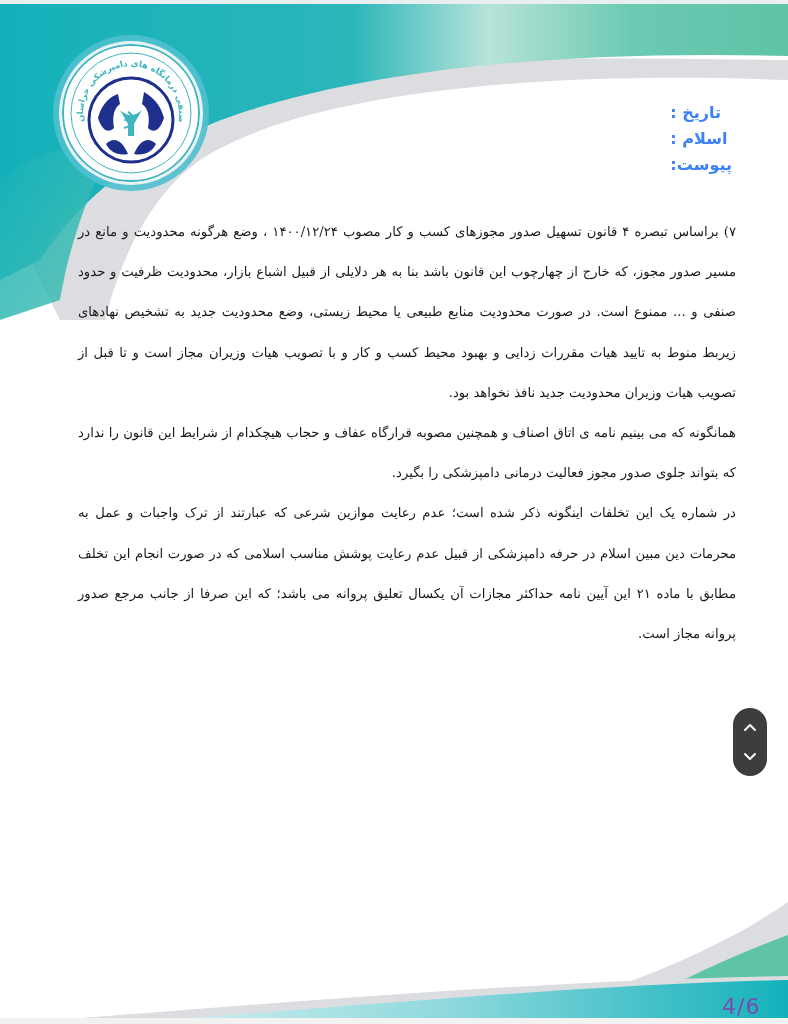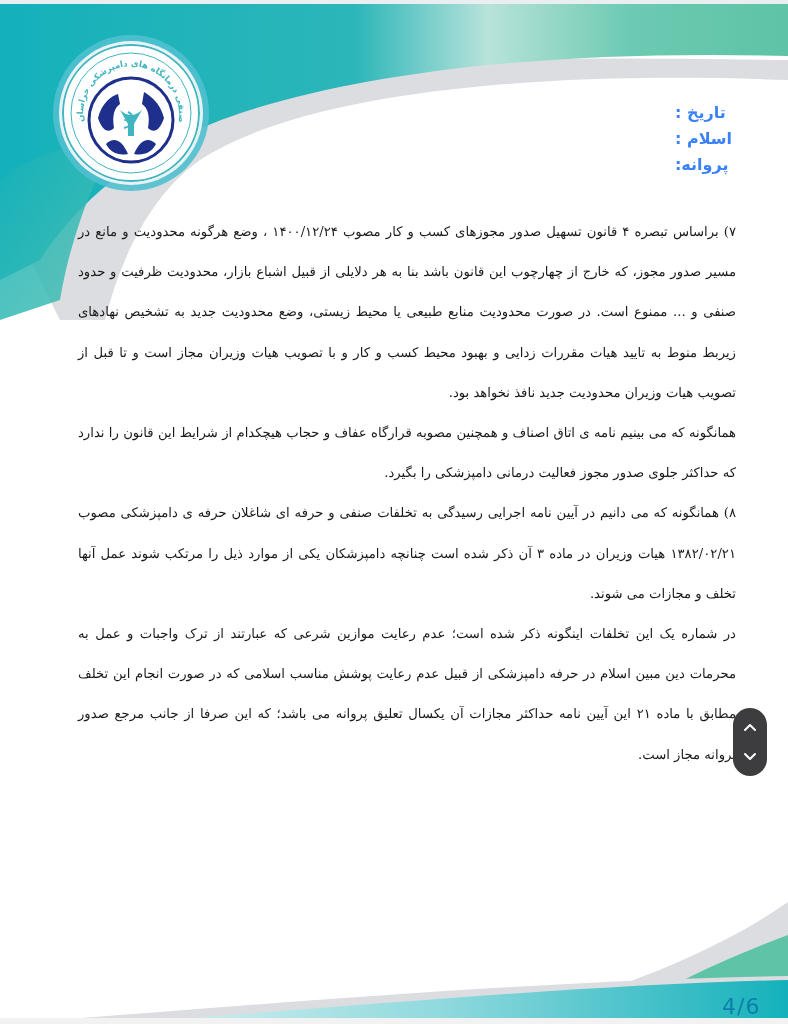--- a/index.html
+++ b/index.html
@@ -34,21 +34,21 @@
 
   .scroll-ctrl {
     position:absolute; left:733px; top:708px; width:34px; height:68px;
     background:#3d3d3f; border-radius:17px;
     display:flex; flex-direction:column; align-items:center; justify-content:center; gap:4px;
   }
   .scroll-ctrl .btn {
     width:34px; height:26px; display:flex; align-items:center; justify-content:center; cursor:pointer;
   }
   .page-num {
-    position:absolute; left:722px; top:994px; font-size:22px; color:#0369a1; opacity:0.7;
+    position:absolute; left:722px; top:994px; font-size:22px; color:#a21caf; opacity:0.7;
     font-family: "DejaVu Sans", sans-serif; letter-spacing:1px;
   }
 </style>
 </head>
 <body>
 
 <div class="page">
 
   <svg class="header-art" viewBox="0 0 788 320" preserveAspectRatio="none">
     <defs>
@@ -88,27 +88,26 @@
     <path d="M102 74 C 98 58, 88 52, 82 48 L 80 60 C 86 64, 88 72, 86 84 C 92 90, 98 86, 102 74 Z" fill="#1e2f8c"></path>
     <path d="M44 100 C 52 92, 60 96, 66 110 C 56 112, 48 108, 44 100 Z" fill="#1e2f8c"></path>
     <path d="M94 100 C 86 92, 78 96, 72 110 C 82 112, 90 108, 94 100 Z" fill="#1e2f8c"></path>
     <path d="M58 66 Q 69 76 80 66 L 72 80 L 72 92 L 66 92 L 66 80 Z" fill="#3fb5bf"></path>
     <path d="M62 84 Q 76 80 64 76 Q 74 72 66 68" fill="none" stroke="#3fb5bf" stroke-width="2"></path>
   </svg>
 
   <div class="meta">
     <div>تاریخ :</div>
     <div>اسلام :</div>
-    <div>پروانه:</div>
+    <div>پیوست:</div>
   </div>
 
   <div class="body-text">
     <p>۷) براساس تبصره ۴ قانون تسهیل صدور مجوزهای کسب و کار مصوب ۱۴۰۰/۱۲/۲۴ ، وضع هرگونه محدودیت و مانع در مسیر صدور مجوز، که خارج از چهارچوب این قانون باشد بنا به هر دلایلی از قبیل اشباع بازار، محدودیت ظرفیت و حدود صنفی و ... ممنوع است. در صورت محدودیت منابع طبیعی یا محیط زیستی، وضع محدودیت جدید به تشخیص نهادهای زیربط منوط به تایید هیات مقررات زدایی و بهبود محیط کسب و کار و با تصویب هیات وزیران مجاز است و تا قبل از تصویب هیات وزیران محدودیت جدید نافذ نخواهد بود.</p>
-    <p>همانگونه که می بینیم نامه ی اتاق اصناف و همچنین مصوبه قرارگاه عفاف و حجاب هیچکدام از شرایط این قانون را ندارد که حداکثر جلوی صدور مجوز فعالیت درمانی دامپزشکی را بگیرد.</p>
-    <p>۸) همانگونه که می دانیم در آیین نامه اجرایی رسیدگی به تخلفات صنفی و حرفه ای شاغلان حرفه ی دامپزشکی مصوب ۱۳۸۲/۰۲/۲۱ هیات وزیران در ماده ۳ آن ذکر شده است چنانچه دامپزشکان یکی از موارد ذیل را مرتکب شوند عمل آنها تخلف و مجازات می شوند.</p>
+    <p>همانگونه که می بینیم نامه ی اتاق اصناف و همچنین مصوبه قرارگاه عفاف و حجاب هیچکدام از شرایط این قانون را ندارد که بتواند جلوی صدور مجوز فعالیت درمانی دامپزشکی را بگیرد.</p>
     <p>در شماره یک این تخلفات اینگونه ذکر شده است؛ عدم رعایت موازین شرعی که عبارتند از ترک واجبات و عمل به محرمات دین مبین اسلام در حرفه دامپزشکی از قبیل عدم رعایت پوشش مناسب اسلامی که در صورت انجام این تخلف مطابق با ماده ۲۱ این آیین نامه حداکثر مجازات آن یکسال تعلیق پروانه می باشد؛ که این صرفا از جانب مرجع صدور پروانه مجاز است.</p>
   </div>
 
   <svg class="footer-art" viewBox="0 0 788 144" preserveAspectRatio="none">
     <defs>
       <linearGradient id="gBot" x1="0" y1="0" x2="1" y2="0">
         <stop offset="0" stop-color="#dff3f4"></stop>
         <stop offset="0.5" stop-color="#8fd9dd"></stop>
         <stop offset="1" stop-color="#14b1bb"></stop>
       </linearGradient>

